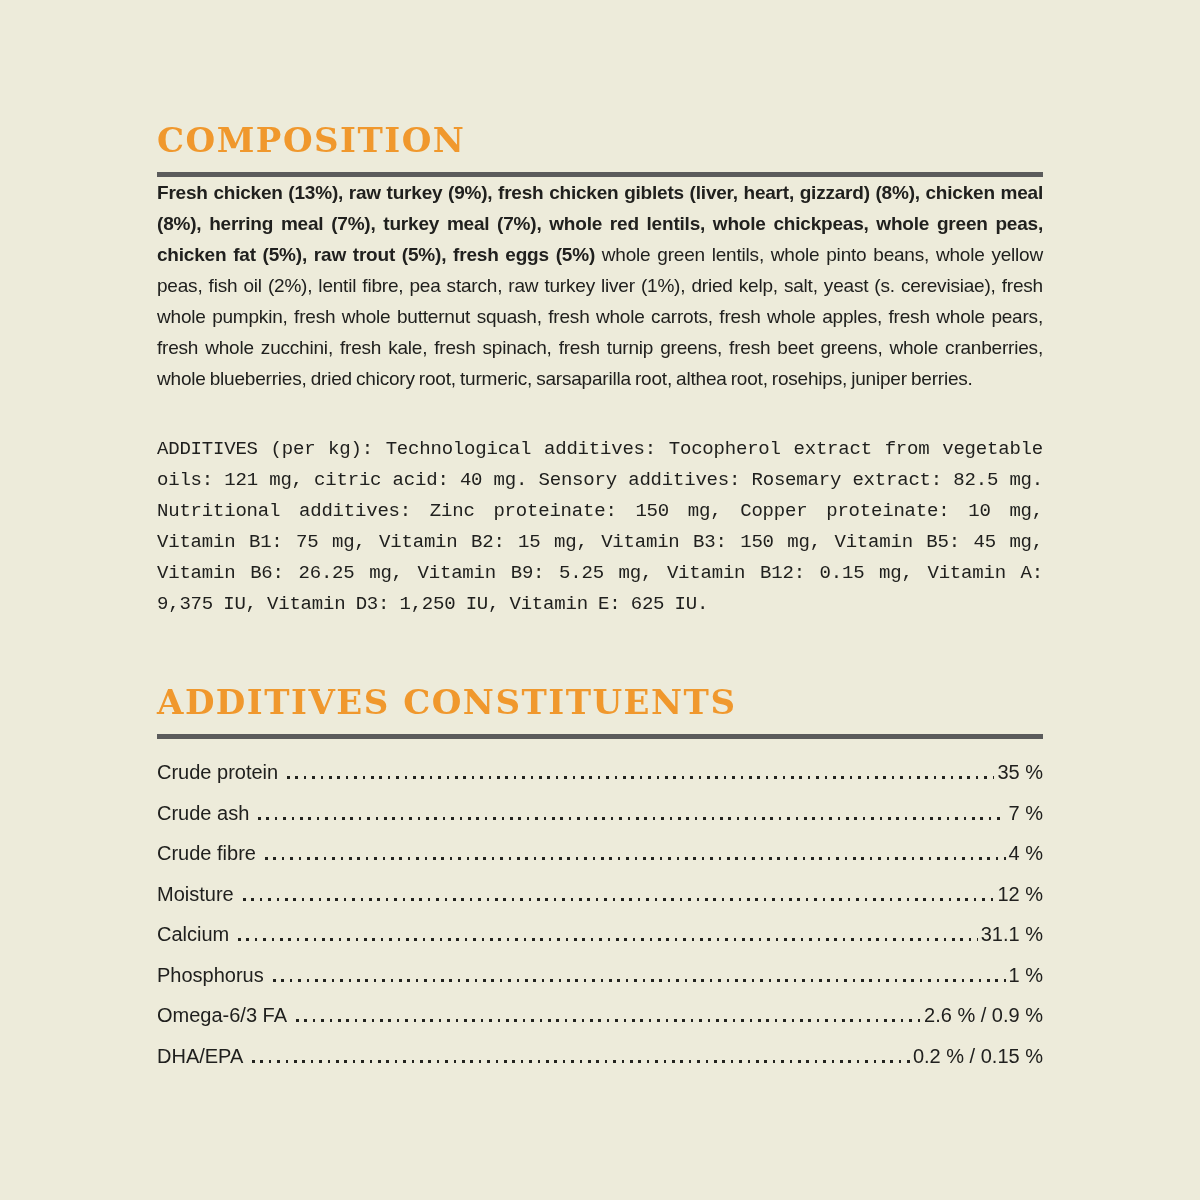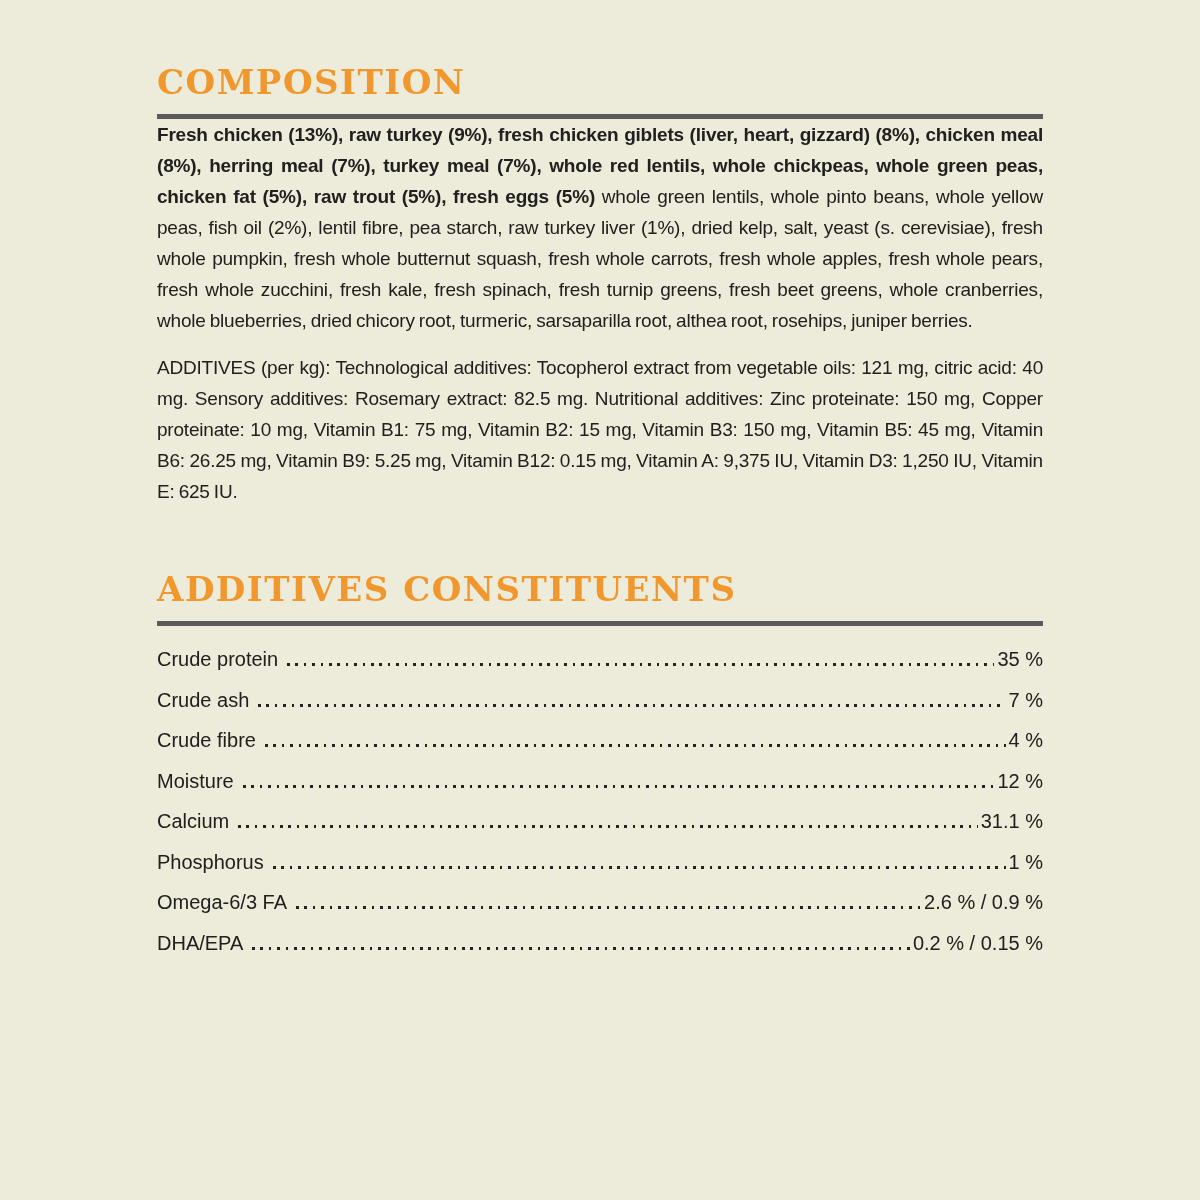--- a/index.html
+++ b/index.html
@@ -7,21 +7,21 @@
     width: 1200px; height: 1200px;
     overflow: hidden;
   }
   body {
     background: #EDEBDA;
     font-family: "Liberation Sans", sans-serif;
     color: #20201E;
   }
   .page {
     width: 1200px; height: 1200px;
-    padding: 62px 157px 0 157px;
+    padding: 120px 157px 0 157px;
   }
   h1.section-title {
     font-family: "DejaVu Serif", serif;
     font-weight: bold;
     font-size: 34px;
     line-height: 40px;
     letter-spacing: 1.5px;
     color: #F0982D;
   }
   .rule {
@@ -32,21 +32,21 @@
   p.body-text {
     font-size: 19px;
     line-height: 31px;
     text-align: justify;
     letter-spacing: -0.2px;
     word-spacing: -1px;
     color: #20201E;
   }
   p.ingredients { }
   p.ingredients .lead { font-weight: bold; }
-  p.additives { margin-top: 16px; }
+  p.additives { margin-top: 40px; font-family: Liberation Mono, monospace; }
   .analytical-section { margin-top: 62px; }
   .analytical-table { margin-top: 22px; }
   .row {
     display: flex;
     align-items: baseline;
     height: 40.5px;
     font-size: 20px;
   }
   .row-label { white-space: nowrap; }
   .leader {

